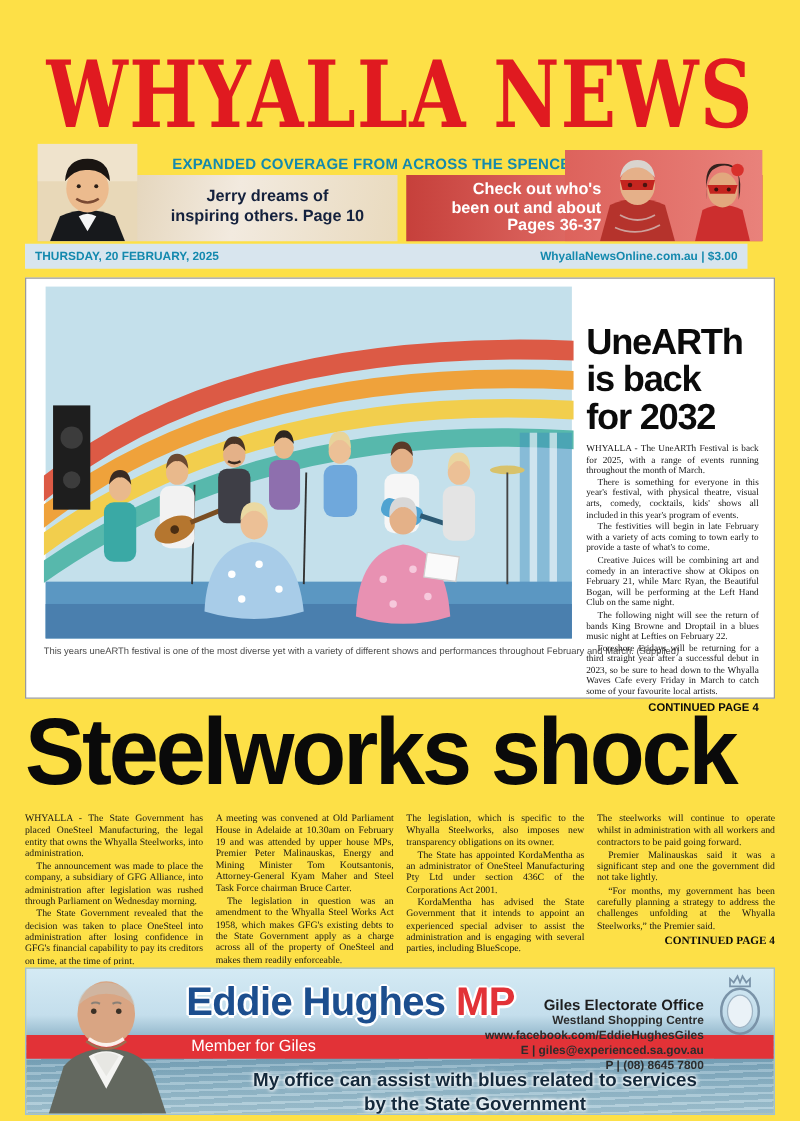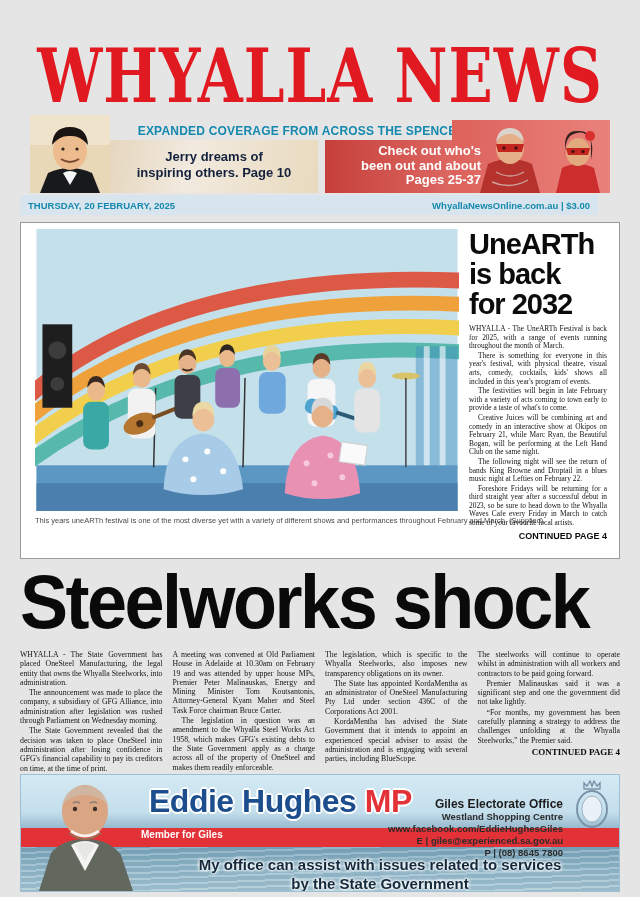--- a/index.html
+++ b/index.html
@@ -1,16 +1,16 @@
 <!DOCTYPE html>
 <html><head>
 <meta charset="utf-8">
 <style>
   html,body{margin:0;padding:0;background:#ffffff;}
-  .page{position:relative;width:640px;height:897px;background:#e5e5e5;overflow:hidden;
+  .page{position:relative;width:640px;height:897px;background:#fde047;overflow:hidden;
         font-family:"Liberation Sans",sans-serif;}
 
   
   .masthead{position:absolute;top:28px;left:0;width:640px;height:96px;text-align:center;}
   .masthead h1{margin:0;font-family:"DejaVu Serif",serif;font-weight:bold;font-size:58px;
                line-height:96px;color:#E01A20;letter-spacing:1px;transform:scaleY(1.28);
                transform-origin:center;white-space:nowrap;}
   .tagline{position:absolute;top:124px;left:0;width:640px;text-align:center;
            font-size:12px;font-weight:bold;color:#1489AE;letter-spacing:.2px;}
 
@@ -32,21 +32,21 @@
            box-sizing:border-box;font-size:9.5px;font-weight:bold;color:#1489AE;}
 
   
   .mainbox{position:absolute;top:222px;left:20px;width:600px;height:337px;
            border:1px solid #9a9a9a;box-sizing:border-box;background:#fff;}
   .festival-photo{position:absolute;top:6px;left:14px;width:424px;height:282px;overflow:hidden;}
   .photo-caption{position:absolute;top:293px;left:14px;right:14px;font-size:7.5px;
            color:#4a4a4a;line-height:9.5px;text-align:justify;}
   .unearth-col{position:absolute;top:6px;left:448px;width:138px;}
   .unearth-head{font-size:29px;font-weight:bold;color:#0b0b0b;line-height:30px;
-           letter-spacing:-1px;font-family:"Liberation Sans",sans-serif;}
+           letter-spacing:-1px;font-family:"Liberation Sans",sans-serif;margin-top:30px;}
   .serif-body{font-family:"Liberation Serif",serif;text-align:justify;color:#141414;}
   .unearth-body{margin-top:6px;font-size:7.4px;line-height:8.6px;}
   .unearth-body p{margin:0;}
   .unearth-body p + p{text-indent:9px;margin-top:1px;}
   .continued{font-size:9px;font-weight:bold;color:#0b0b0b;text-align:right;margin-top:3px;}
 
   
   .big-headline{position:absolute;top:556px;left:20px;width:600px;height:92px;
         font-size:72px;font-weight:bold;color:#0a0a0a;letter-spacing:-2.5px;
         line-height:92px;white-space:nowrap;transform:scaleY(1.05);transform-origin:center;
@@ -66,21 +66,21 @@
   .ad .mp-photo{position:absolute;left:8px;bottom:0;width:112px;height:116px;}
   .ad-title{position:absolute;left:128px;top:8px;font-size:32px;font-weight:bold;
       color:#1C4E8E;letter-spacing:-.5px;white-space:nowrap;
       text-shadow:-2px 0 #fff,2px 0 #fff,0 -2px #fff,0 2px #fff,-1px -1px #fff,1px 1px #fff,-1px 1px #fff,1px -1px #fff;}
   .ad-title .mp{color:#E23237;}
   .ad-contact{position:absolute;right:56px;top:5px;width:300px;text-align:right;color:#1d1d1d;}
   .ad-contact .office{font-size:12px;font-weight:bold;margin-top:17px;}
   .ad-contact .ln{font-size:9.5px;font-weight:bold;color:#2c2c2c;line-height:12px;}
   .crest{position:absolute;right:5px;top:4px;width:44px;height:52px;}
   .ad-redbar{position:absolute;left:0;top:53px;width:100%;height:19px;background:#E23237;}
-  .ad-redbar .label{position:absolute;left:120px;top:1px;font-size:10px;font-weight:bold;color:#fff;}
+  .ad-redbar .label{position:absolute;left:132px;top:1px;font-size:13px;font-weight:normal;color:#fff;}
   .ad-message{position:absolute;left:128px;right:8px;top:80px;text-align:center;
       font-size:15px;font-weight:bold;color:#14293B;line-height:19px;
       text-shadow:0 0 3px #fff,0 0 3px #fff,0 0 5px #fff;}
 </style>
 </head>
 <body>
 
 <div class="page">
 
   <div class="masthead">
@@ -131,21 +131,21 @@
           <path d="M113 28 Q112 10 126 11 Q140 10 139 28 L139 40 Q142 26 138 18 Q130 8 118 16 Q112 22 113 40 Z" fill="#35221E"></path>
           <path d="M114 28 L138 28 L136 35 L116 35 Z" fill="#C4251F"></path>
           <circle cx="138" cy="16" r="5" fill="#D8302C"></circle>
           <circle cx="121" cy="31.5" r="1.6" fill="#3a100c"></circle>
           <circle cx="131" cy="31.5" r="1.6" fill="#3a100c"></circle>
         </svg>
       </div>
       <div class="txt">
         <div>Check out who's</div>
         <div>been out and about</div>
-        <div>Pages 25-37</div>
+        <div>Pages 36-37</div>
       </div>
     </div>
   </div>
 
   <div class="datebar">
     <span>THURSDAY, 20 FEBRUARY, 2025</span>
     <span>WhyallaNewsOnline.com.au | $3.00</span>
   </div>
 
   <div class="mainbox">
@@ -294,18 +294,18 @@
       <div class="ln">P | (08) 8645 7800</div>
     </div>
     <div class="crest">
       <svg width="44" height="52" viewBox="0 0 44 52">
         <path d="M14 10 L14 4 L17 7 L20 2 L22 7 L24 2 L27 7 L30 4 L30 10 Z" fill="none" stroke="#7A93A8" stroke-width="1.4"></path>
         <ellipse cx="22" cy="30" rx="15" ry="18" fill="none" stroke="#7A93A8" stroke-width="2"></ellipse>
         <ellipse cx="22" cy="30" rx="10" ry="13" fill="#EAF2F7" stroke="#9FB4C4" stroke-width="1"></ellipse>
       </svg>
     </div>
     <div class="ad-message">
-      <div>My office can assist with issues related to services</div>
+      <div>My office can assist with blues related to services</div>
       <div>by the State Government</div>
     </div>
   </div>
 
 </div>
 
 </body></html>

